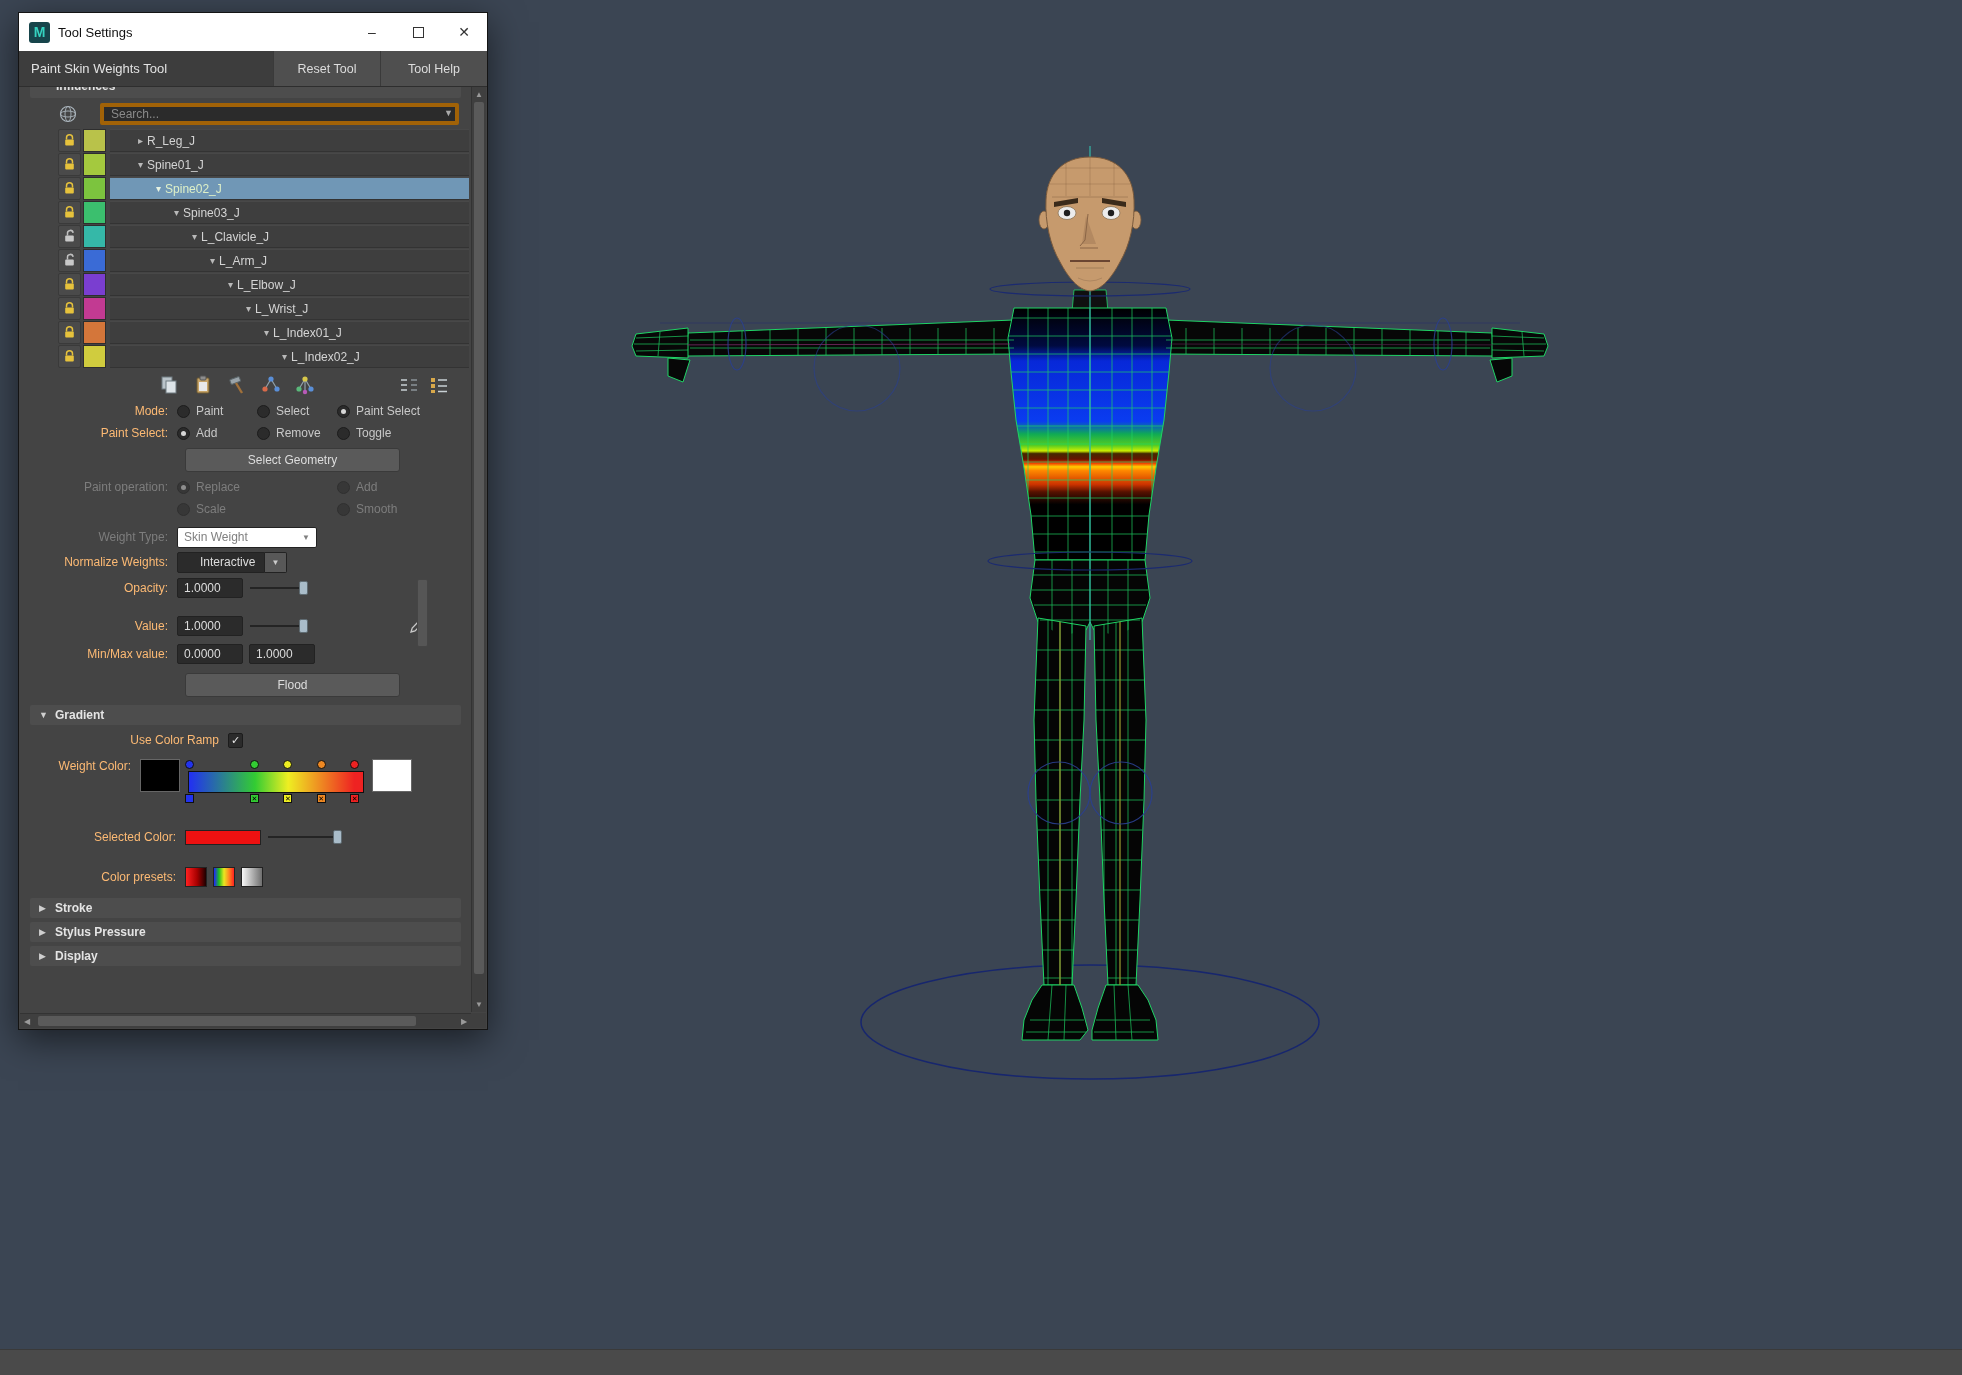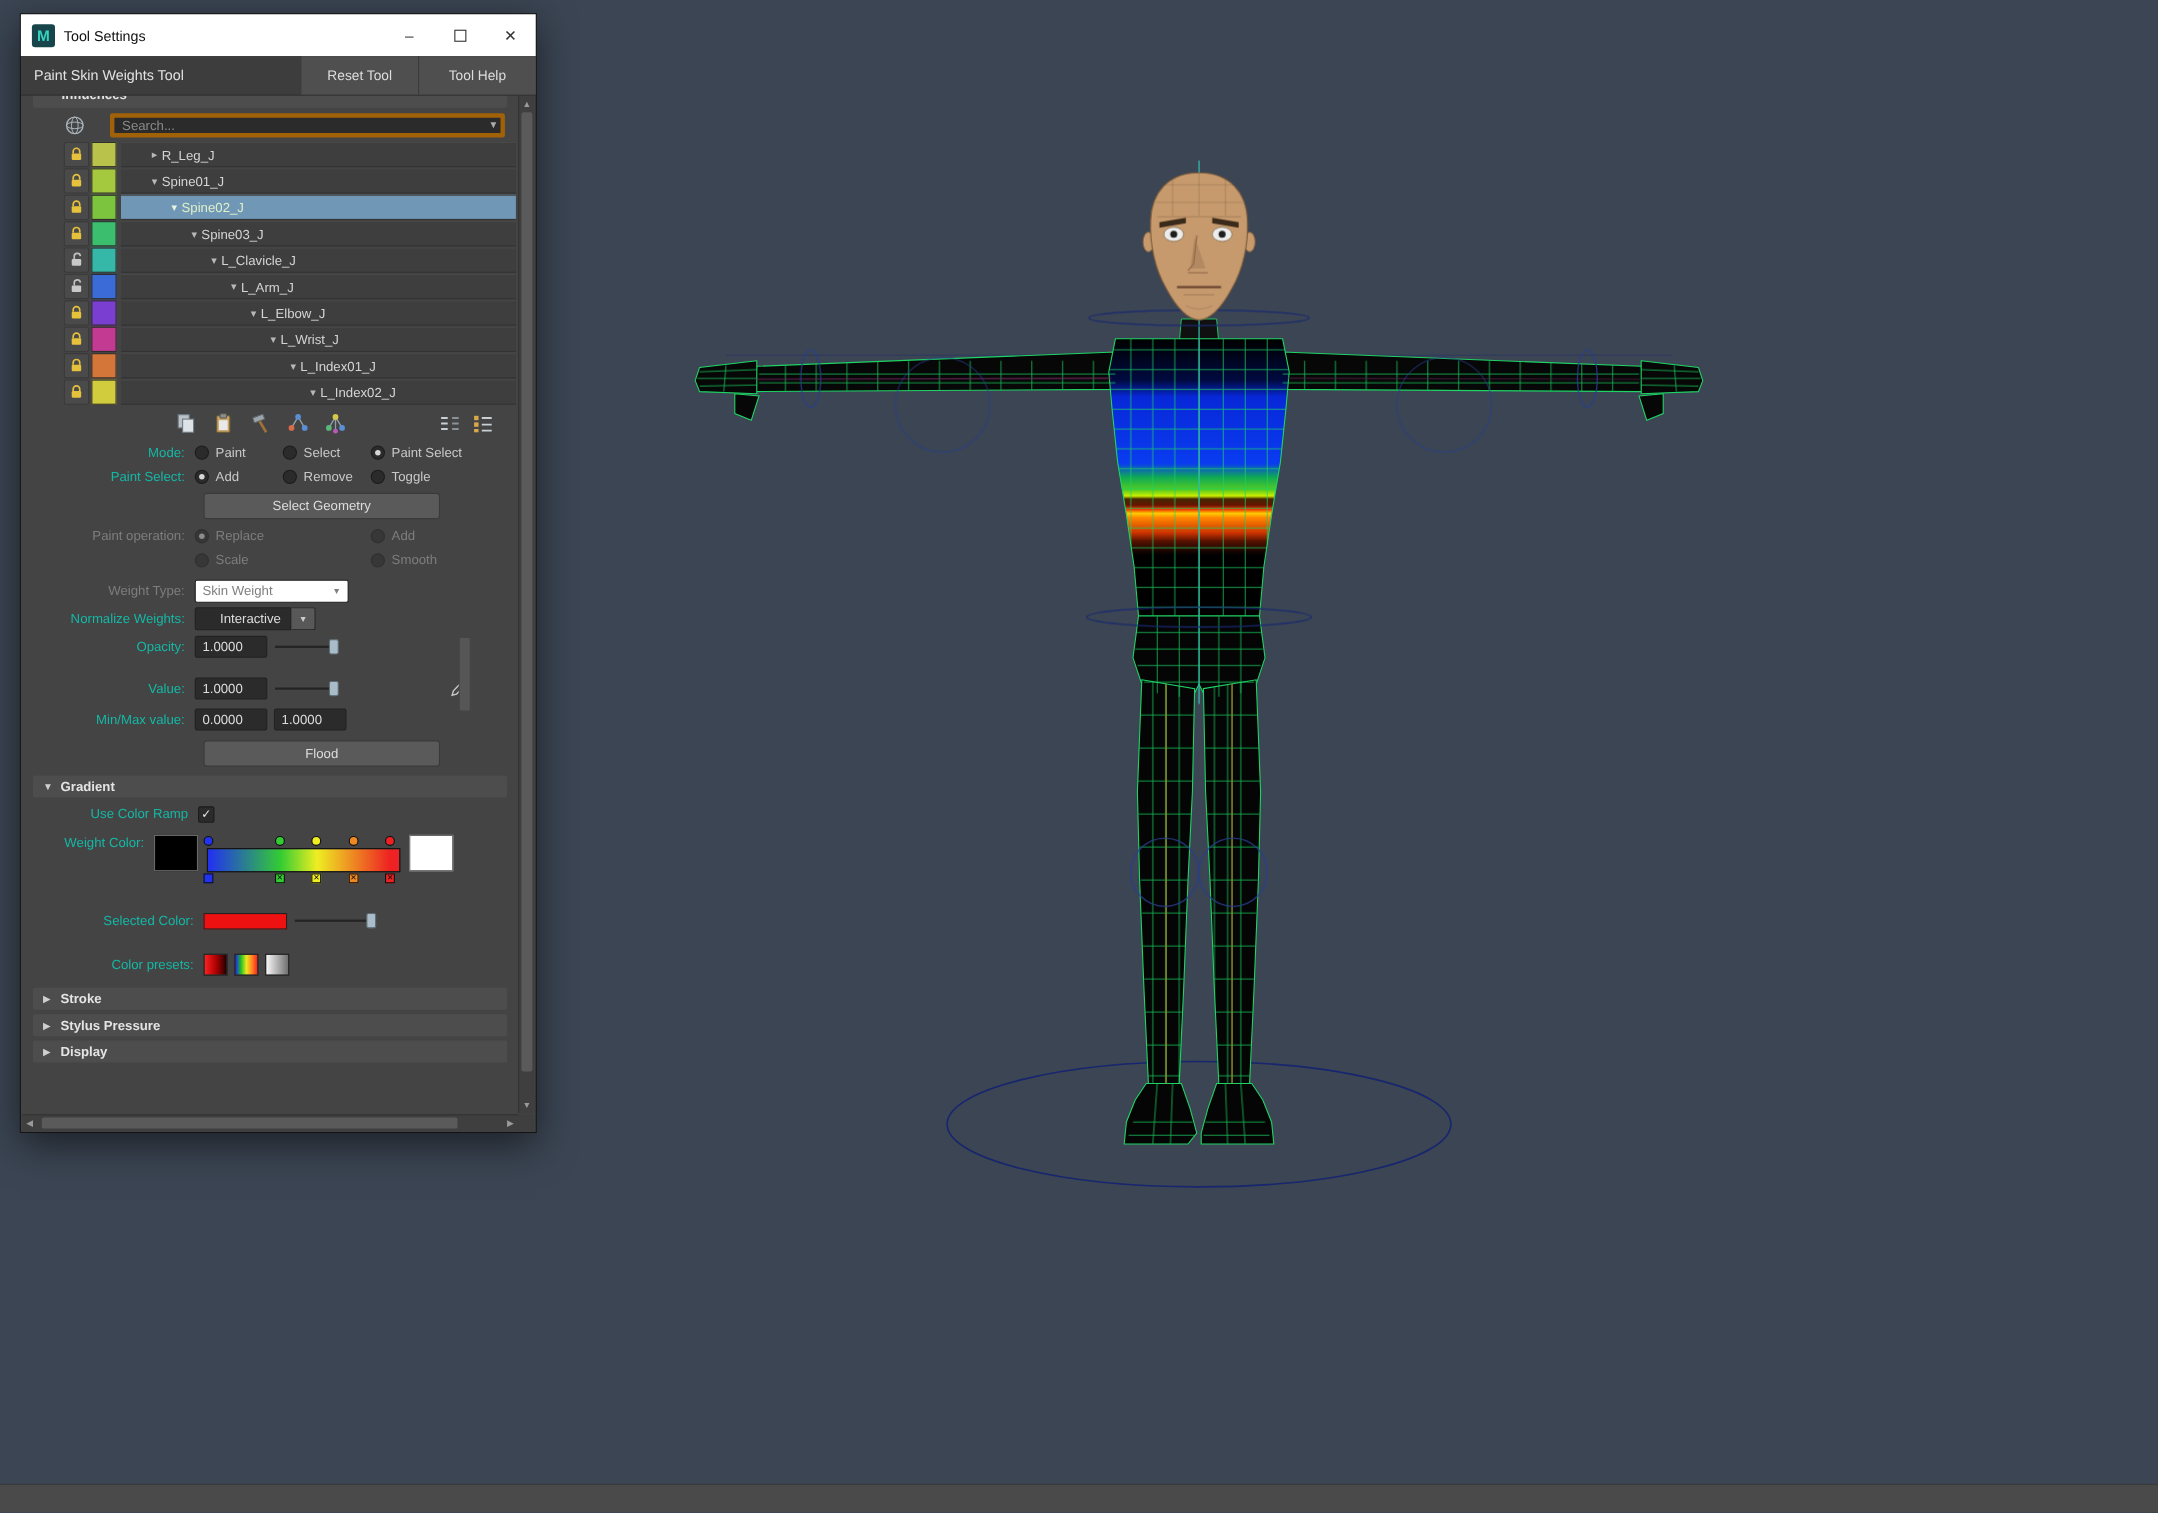--- a/index.html
+++ b/index.html
@@ -57,21 +57,21 @@
   .joint-bar.sel .joint-name{color:#def0c8;}
 
   
   .icon-toolbar{display:flex;align-items:center;height:26px;margin:4px 14px 2px 137px;}
   .tb-icon{width:24px;height:22px;display:flex;align-items:center;justify-content:center;margin-right:10px;}
   .tb-spacer{flex:1;}
   .tb-icon.right{margin-right:6px;}
 
   
   .form-row{display:flex;align-items:center;height:22px;margin-left:0;}
-  .form-label{width:157px;text-align:right;padding-right:9px;color:#14b8a6;}
+  .form-label{width:157px;text-align:right;padding-right:9px;color:#fdba74;}
   .form-label.dim{color:#7d7d7d;}
   .lw120{width:120px;} .lw160{width:160px;} .lw165{width:165px;}
   .opt{display:flex;align-items:center;width:80px;}
   .opt.wide{width:160px;} .opt.auto{width:auto;}
   .opt-label{margin-left:6px;color:#c8c8c8;}
   .opt-label.dim{color:#7d7d7d;}
   .radio{width:13px;height:13px;border-radius:50%;background:var(--field);border:1px solid #1c1c1c;position:relative;flex:none;}
   .radio.on::after{content:"";position:absolute;inset:3px;border-radius:50%;background:#d6d6d6;}
   .radio.dim{opacity:.5;}
 
@@ -631,21 +631,21 @@
       <input class="num-input" type="text" style="margin-left: 6px;" value="1.0000">
     </div>
 
     <button class="big-btn" style="margin-top:8px;">Flood</button>
 
     <div class="section-hdr mt8">
       <span class="sec-arrow">▼</span>
       <span class="sec-label">Gradient</span>
     </div>
 
-    <div class="form-row" style="margin-top:4px;">
+    <div class="form-row" style="margin-top:4px;padding-left:48px;">
       <span class="form-label lw160">Use Color Ramp</span>
       <span class="checkbox">
           <span>✓</span>
         </span>
     </div>
 
     <div class="wc-row">
       <span class="form-label lw120">Weight Color:</span>
       <span class="color-chip" style="background: rgb(0, 0, 0);"></span>
       <span class="ramp">

